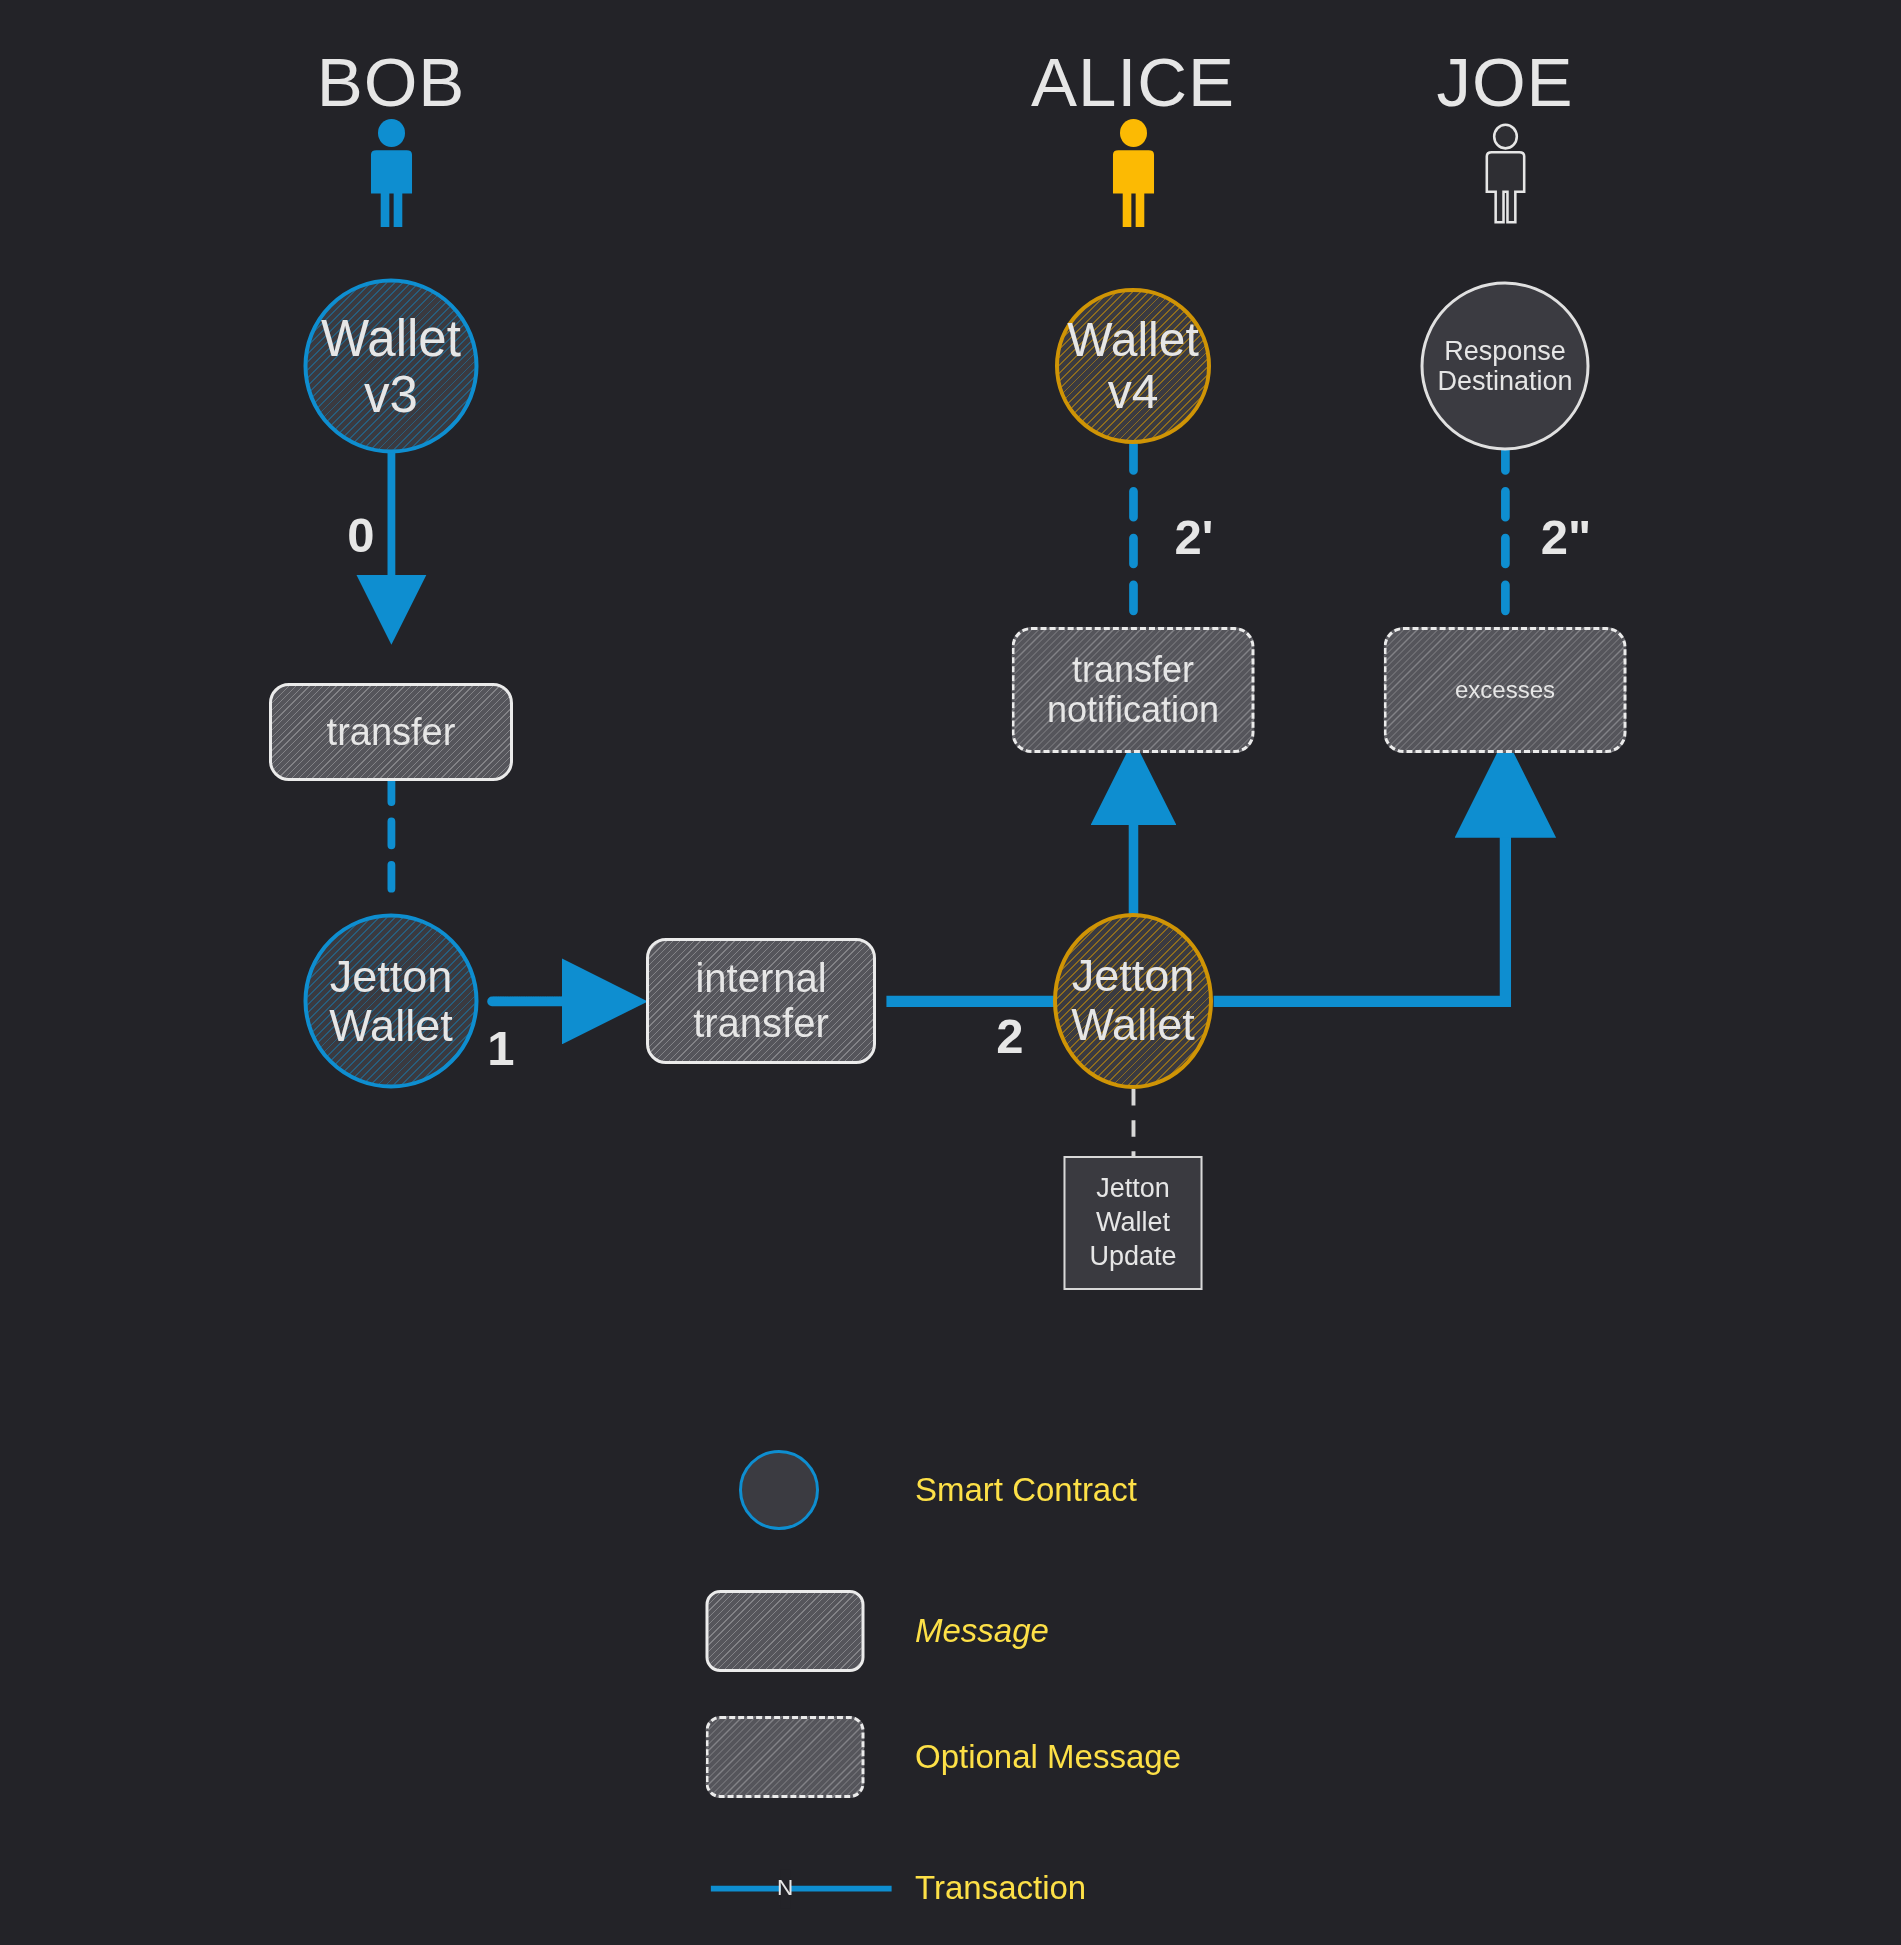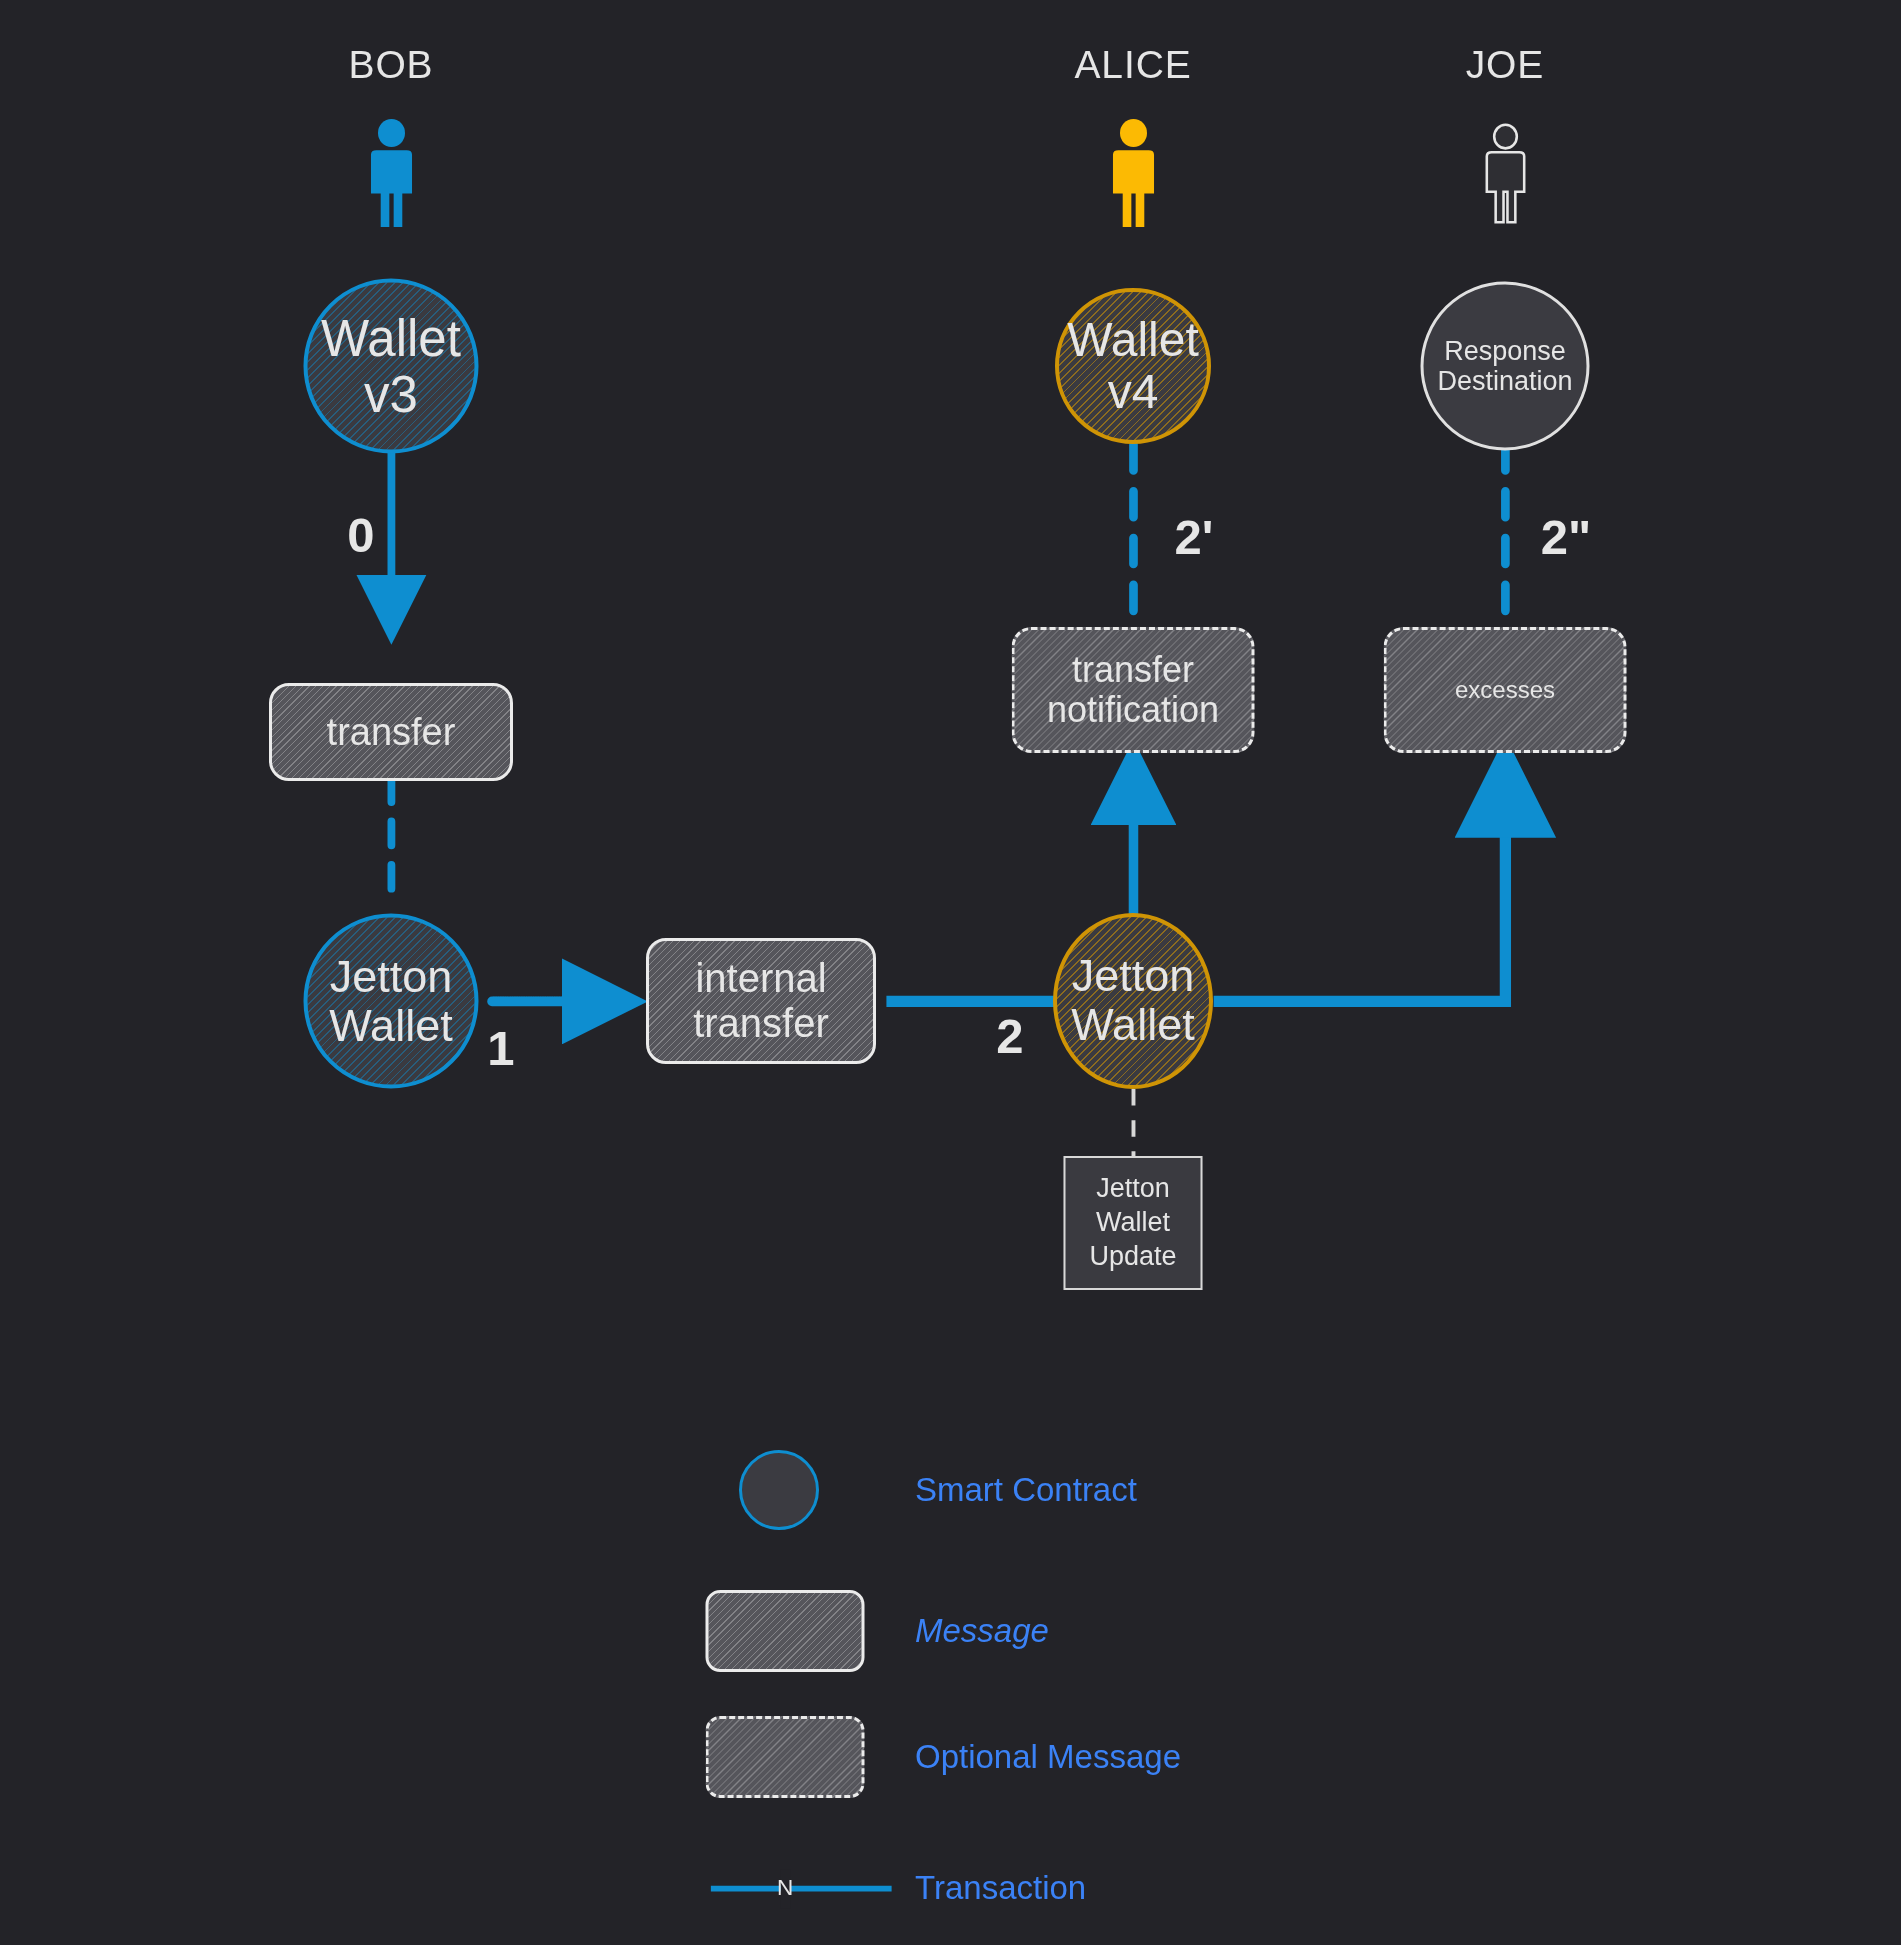--- a/index.html
+++ b/index.html
@@ -14,21 +14,21 @@
     background: #232328;
     font-family: "Liberation Sans", sans-serif;
     overflow: hidden;
   }
   .abs { position: absolute; }
 
   
   .actor-name {
     position: absolute;
     color: #e6e6e6;
-    font-size: 39px;
+    font-size: 69px;
     font-weight: 400;
     letter-spacing: 0.9px;
     white-space: nowrap;
     transform: translateX(-50%);
     font-family: "Liberation Sans", sans-serif;
     text-align: right;
   }
 
   
   .node-circle {
@@ -111,21 +111,21 @@
     color: #e6e6e6;
     font-weight: bold;
     font-size: 49px;
     white-space: nowrap;
     transform: translate(-50%, -50%);
   }
 
   
   .legend-label {
     position: absolute;
-    color: #3b82f6;
+    color: #fde047;
     font-size: 33px;
     white-space: nowrap;
     transform: translateY(-50%);
   }
   .legend-circle {
     position: absolute;
     border-radius: 50%;
     box-sizing: border-box;
     border: 3.9px solid #0e8ed0;
     background: #3b3b41;

